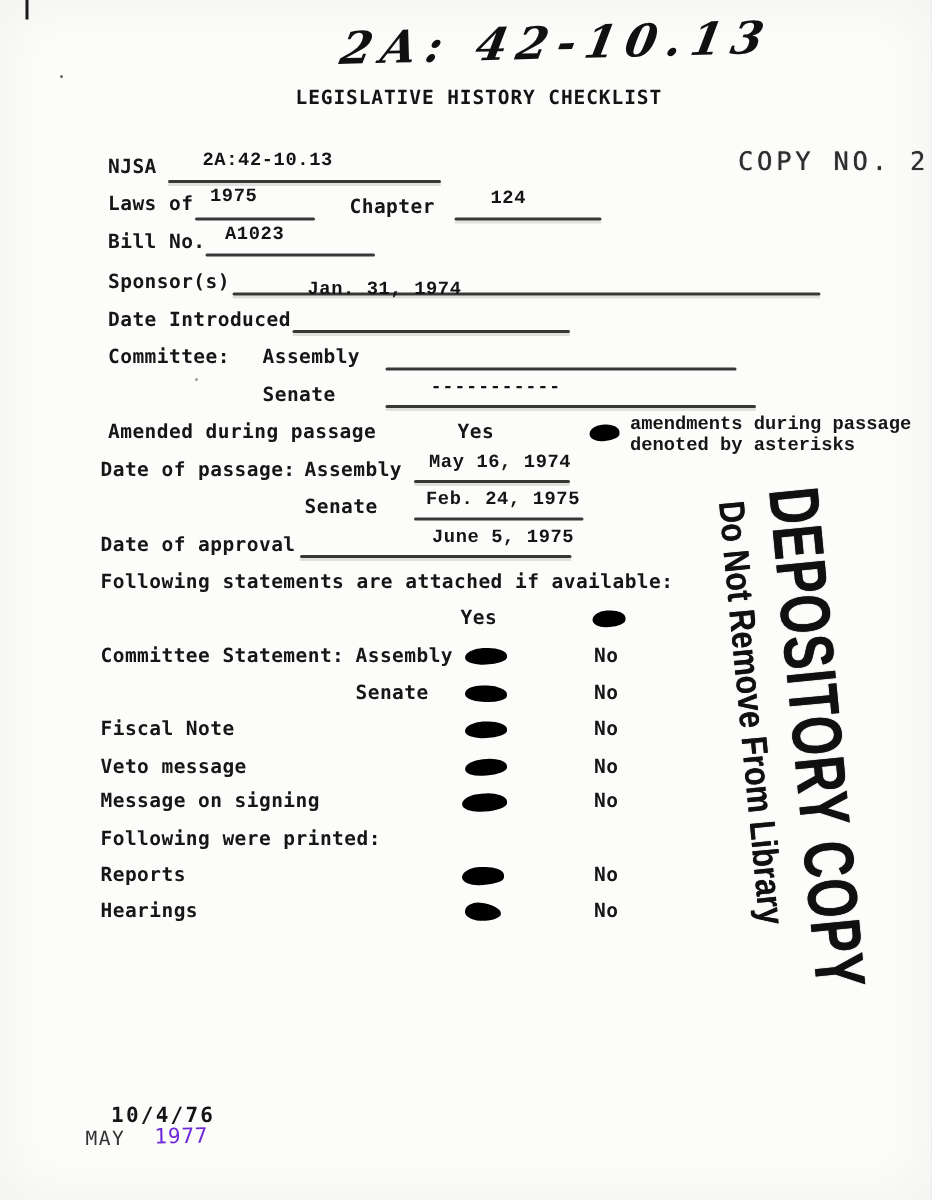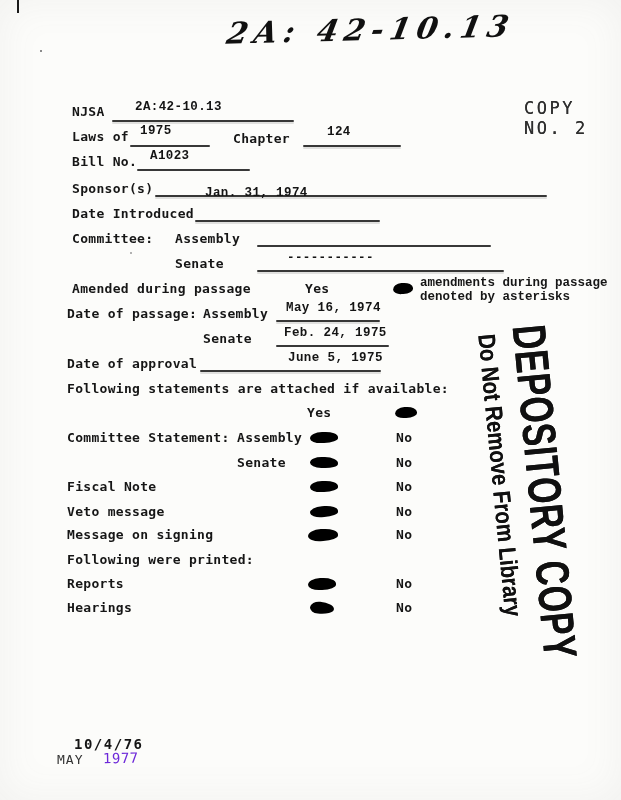--- a/index.html
+++ b/index.html
@@ -17,21 +17,21 @@
   .ul{position:absolute;height:2px;background:#1c1c1c;opacity:.88;border-radius:1px;}
   .ul.smudge{box-shadow:0 2px 0 rgba(20,20,20,.14);}
   
   .blob{position:absolute;background:#000;border-radius:48% 52% 55% 45% / 60% 55% 45% 50%;}
   .hand{
     position:absolute;left:228px;top:12px;
     font:italic 700 30px "DejaVu Serif",serif;letter-spacing:6px;color:#101010;
     transform:skewX(-12deg) rotate(-1.5deg);
   }
   .title{position:absolute;left:197px;top:58px;font:700 13px "DejaVu Sans Mono",monospace;letter-spacing:.6px;color:#141414;}
-  .copyno{position:absolute;left:492px;top:98px;font:400 17px "DejaVu Sans Mono",monospace;letter-spacing:2.5px;color:#2e2e2e;text-shadow:0 0 .6px #444;margin-left:32px;}
+  .copyno{position:absolute;left:492px;top:98px;font:400 17px "DejaVu Sans Mono",monospace;letter-spacing:2.5px;color:#2e2e2e;text-shadow:0 0 .6px #444;}
   .note{position:absolute;white-space:nowrap;font:700 12.5px "Liberation Mono",monospace;color:#161616;}
   .stamp{
     position:absolute;left:375px;top:430px;width:300px;height:92px;
     transform:rotate(84.5deg);transform-origin:center;color:#101010;
   }
   .stamp-l1{
     display:block;white-space:nowrap;
     font:700 47px "Liberation Sans",sans-serif;letter-spacing:1px;
     transform:scaleX(0.72);transform-origin:left center;
     text-shadow:0 0 .7px #222;
@@ -50,20 +50,21 @@
 </head>
 <body>
 
 <div class="page">
 
   <div class="artifact" style="left:17px;top:0;width:2px;height:13px;"></div>
   <div class="artifact" style="left:40px;top:50px;width:2px;height:2px;border-radius:50%;background:#666;"></div>
   <div class="artifact" style="left:130px;top:252px;width:2px;height:2px;border-radius:50%;background:#999;"></div>
 
   <div class="hand">2A: 42-10.13</div>
+  <div class="title">LEGISLATIVE HISTORY CHECKLIST</div>
   <div class="copyno">COPY NO. 2</div>
 
   <span class="lbl" style="left:72px;top:104px;">NJSA</span>
   <span class="val" style="left:135px;top:100px;">2A:42-10.13</span>
   <div class="ul smudge" style="left:112px;top:120px;width:182px;"></div>
 
   <span class="lbl" style="left:72px;top:129px;">Laws of</span>
   <span class="val" style="left:140px;top:124px;">1975</span>
   <div class="ul" style="left:130px;top:145px;width:80px;"></div>
   <span class="lbl" style="left:233px;top:131px;">Chapter</span>

